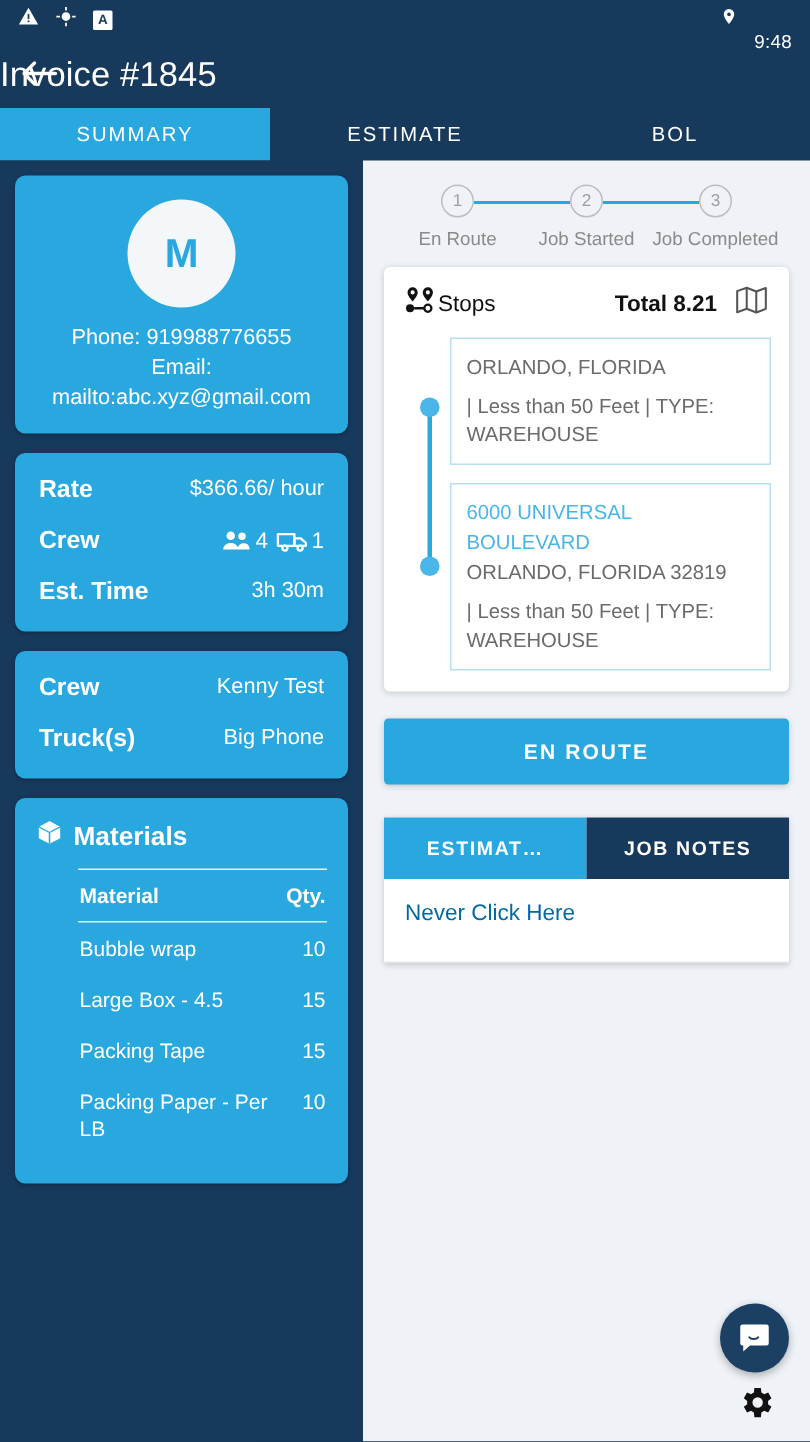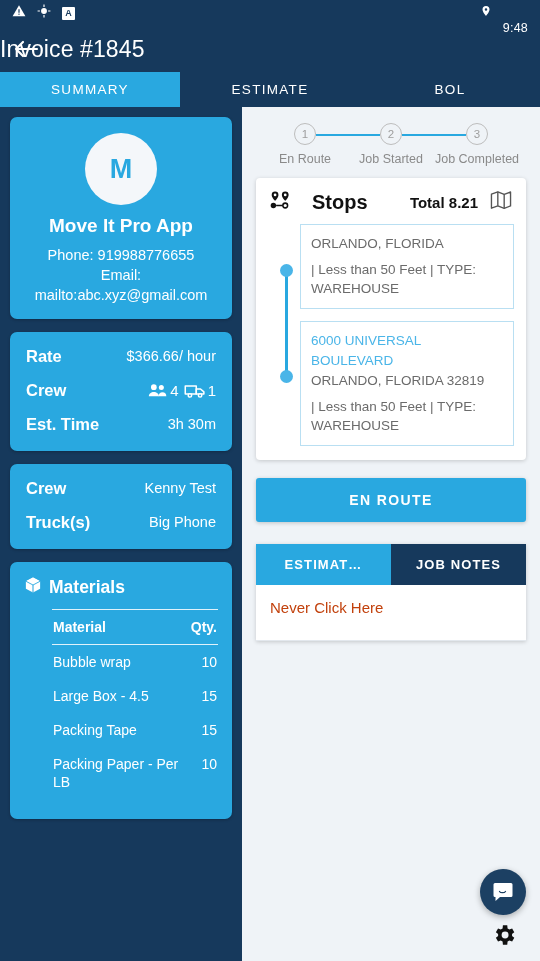--- a/index.html
+++ b/index.html
@@ -107,21 +107,21 @@
   .step-label { margin-top: 7px; font-size: 12.5px; color: #8a8a8a; white-space: nowrap; }
   .connector { position: absolute; top: 10.5px; height: 2px; background: #29a8e0; z-index: 1; }
   .c1 { left: calc(50% + 11px); width: calc(100% - 22px); }
 
   
   .panel {
     background: #fff; border-radius: 4px; box-shadow: 0 1px 4px rgba(0,0,0,.18);
   }
   .stops-card { padding: 12px 12px 14px; }
   .stops-head { display: flex; align-items: center; padding: 0 2px 10px; }
-  .stops-title { font-size: 20px; font-weight: bold; color: #111; margin-left: 20px; }
+  .stops-title { font-size: 15px; font-weight: normal; color: #111; margin-left: 0; }
   .stops-total { margin-left: auto; font-size: 15px; font-weight: bold; color: #111; }
   .map-icon { margin-left: 12px; cursor: pointer; }
 
   .stops-body { display: flex; padding-left: 6px; }
   .timeline { width: 26px; position: relative; flex: 0 0 26px; }
   .tl-line { position: absolute; left: 11px; top: 40px; width: 3px; background: #29a8e0; }
   .tl-dot {
     position: absolute; left: 6px; width: 13px; height: 13px;
     border-radius: 50%; background: #4ab5e8;
   }
@@ -148,21 +148,21 @@
   .notes-wrap { margin-top: 22px; box-shadow: 0 1px 4px rgba(0,0,0,.18); background: #fff; }
   .notes-tabs { display: flex; }
   .notes-tab {
     flex: 1; text-align: center; padding: 13px 6px; color: #fff;
     font-size: 13px; font-weight: bold; letter-spacing: 1.1px; cursor: pointer;
     overflow: hidden; text-overflow: ellipsis; white-space: nowrap;
   }
   .notes-tab.estimate { background: #29a8e0; }
   .notes-tab.jobnotes { background: #16395c; }
   .notes-content {
-    padding: 14px 14px 22px; font-size: 15px; color: #c2410c;
+    padding: 14px 14px 22px; font-size: 15px; color: #0369a1;
     border-bottom: 1px solid #e3e8ee; min-height: 56px;
   }
 
   
   .fab-chat {
     position: absolute; right: 14px; bottom: 46px;
     width: 46px; height: 46px; border-radius: 50%; background: #1c4063;
     display: flex; align-items: center; justify-content: center; cursor: pointer;
     box-shadow: 0 2px 6px rgba(0,0,0,.3);
   }
@@ -218,21 +218,20 @@
     <div class="tab">ESTIMATE</div>
     <div class="tab">BOL</div>
   </div>
 
   <div class="body">
 
     <div class="left-col">
 
       <div class="card profile-card">
         <div class="avatar">M</div>
-        <div class="profile-name">Move It Pro App</div>
         <div class="profile-line">Phone: 919988776655</div>
         <div class="profile-line">Email: mailto:abc.xyz@gmail.com</div>
       </div>
 
       <div class="card kv-card">
         <div class="kv-row">
           <div class="kv-key">Rate</div>
           <div class="kv-val wrap" style="text-align:right">$366.66/ hour</div>
         </div>
         <div class="kv-row">

